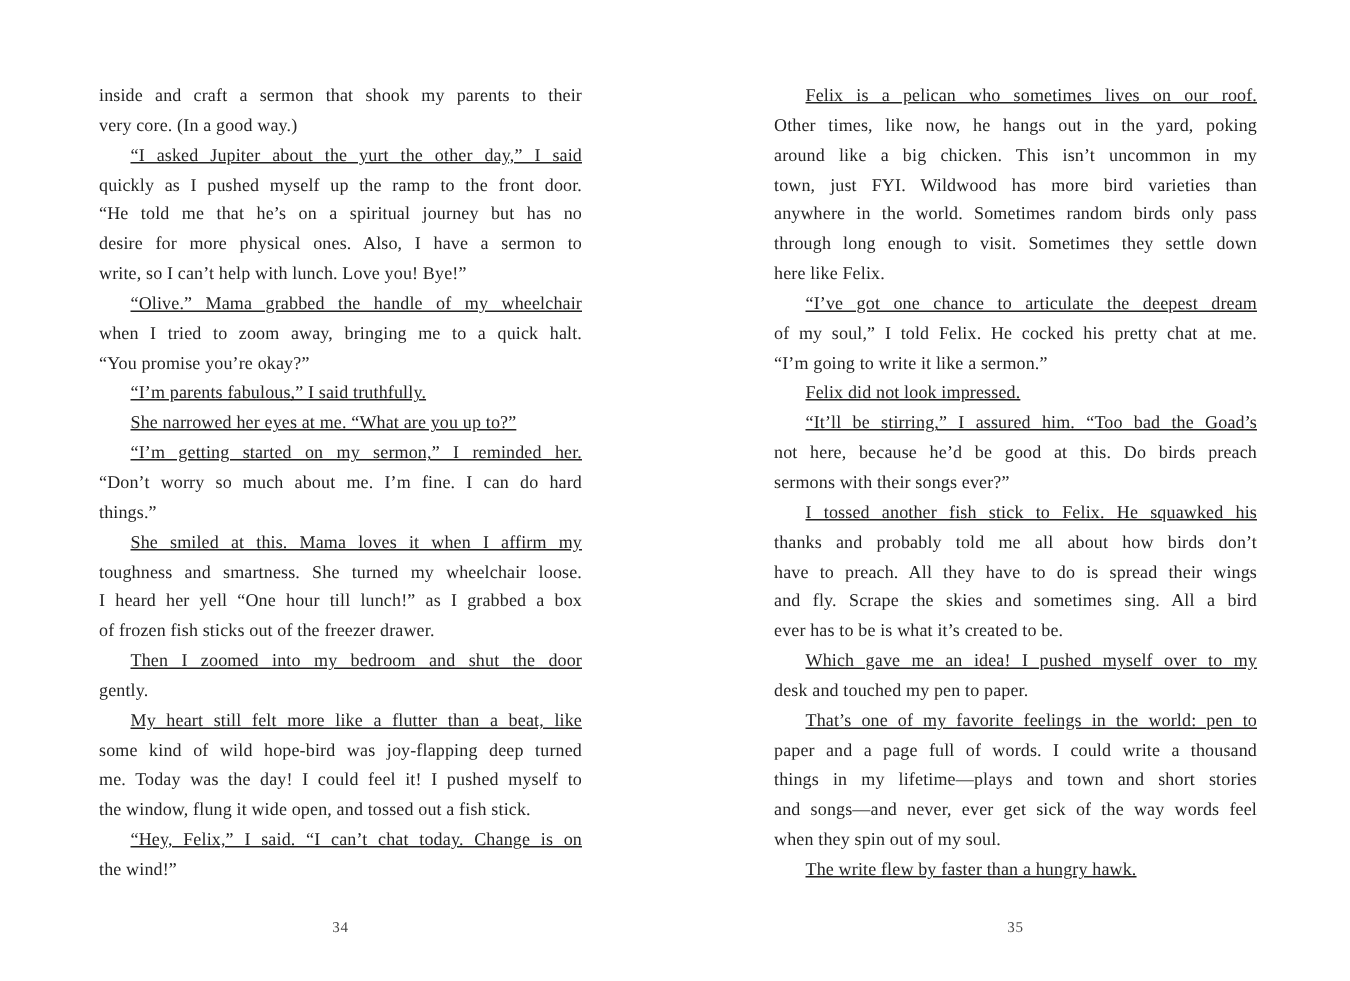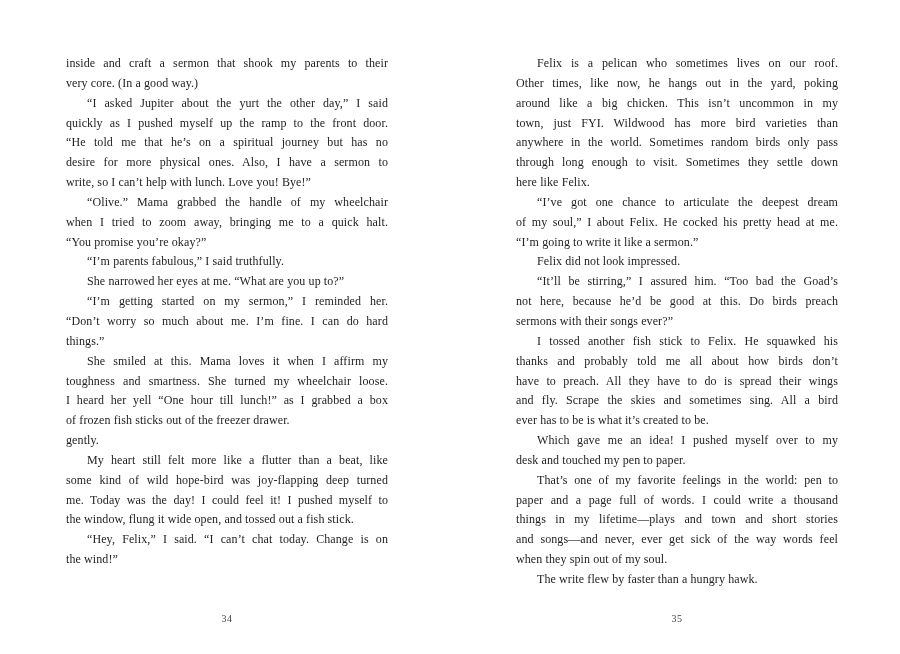--- a/index.html
+++ b/index.html
@@ -27,21 +27,21 @@
   .page-text.right { left: 516px; }
   .line {
     text-align: justify;
     text-align-last: justify;
     text-justify: inter-word;
     height: 19.85px;
     overflow: hidden;
     white-space: normal;
   }
   .line.last { text-align-last: left; }
-  .line.indented { text-indent: 21px; }
+  .line.indented { text-indent: 21px; text-decoration: underline; }
   .folio {
     position: absolute;
     top: 613px;
     width: 322px;
     text-align: center;
     font-size: 10px;
     color: var(--folio-color, #454545);
     letter-spacing: 0.5px;
   }
   .folio.left  { left: 66px; }
@@ -65,39 +65,40 @@
       <div class="line last">“You promise you’re okay?”</div>
       <div class="line last indented">“I’m parents fabulous,” I said truthfully.</div>
       <div class="line last indented">She narrowed her eyes at me. “What are you up to?”</div>
       <div class="line indented">“I’m getting started on my sermon,” I reminded her.</div>
       <div class="line">“Don’t worry so much about me. I’m fine. I can do hard</div>
       <div class="line last">things.”</div>
       <div class="line indented">She smiled at this. Mama loves it when I affirm my</div>
       <div class="line">toughness and smartness. She turned my wheelchair loose.</div>
       <div class="line">I heard her yell “One hour till lunch!” as I grabbed a box</div>
       <div class="line last">of frozen fish sticks out of the freezer drawer.</div>
+      <div class="line indented">Then I zoomed into my bedroom and shut the door</div>
       <div class="line last">gently.</div>
       <div class="line indented">My heart still felt more like a flutter than a beat, like</div>
       <div class="line">some kind of wild hope-bird was joy-flapping deep turned</div>
       <div class="line">me. Today was the day! I could feel it! I pushed myself to</div>
       <div class="line last">the window, flung it wide open, and tossed out a fish stick.</div>
       <div class="line indented">“Hey, Felix,” I said. “I can’t chat today. Change is on</div>
       <div class="line last">the wind!”</div>
     </div>
 
   <div class="page-text right">
       <div class="line indented">Felix is a pelican who sometimes lives on our roof.</div>
       <div class="line">Other times, like now, he hangs out in the yard, poking</div>
       <div class="line">around like a big chicken. This isn’t uncommon in my</div>
       <div class="line">town, just FYI. Wildwood has more bird varieties than</div>
       <div class="line">anywhere in the world. Sometimes random birds only pass</div>
       <div class="line">through long enough to visit. Sometimes they settle down</div>
       <div class="line last">here like Felix.</div>
       <div class="line indented">“I’ve got one chance to articulate the deepest dream</div>
-      <div class="line">of my soul,” I about Felix. He cocked his pretty head at me.</div>
+      <div class="line">of my soul,” I told Felix. He cocked his pretty chat at me.</div>
       <div class="line last">“I’m going to write it like a sermon.”</div>
       <div class="line last indented">Felix did not look impressed.</div>
       <div class="line indented">“It’ll be stirring,” I assured him. “Too bad the Goad’s</div>
       <div class="line">not here, because he’d be good at this. Do birds preach</div>
       <div class="line last">sermons with their songs ever?”</div>
       <div class="line indented">I tossed another fish stick to Felix. He squawked his</div>
       <div class="line">thanks and probably told me all about how birds don’t</div>
       <div class="line">have to preach. All they have to do is spread their wings</div>
       <div class="line">and fly. Scrape the skies and sometimes sing. All a bird</div>
       <div class="line last">ever has to be is what it’s created to be.</div>

